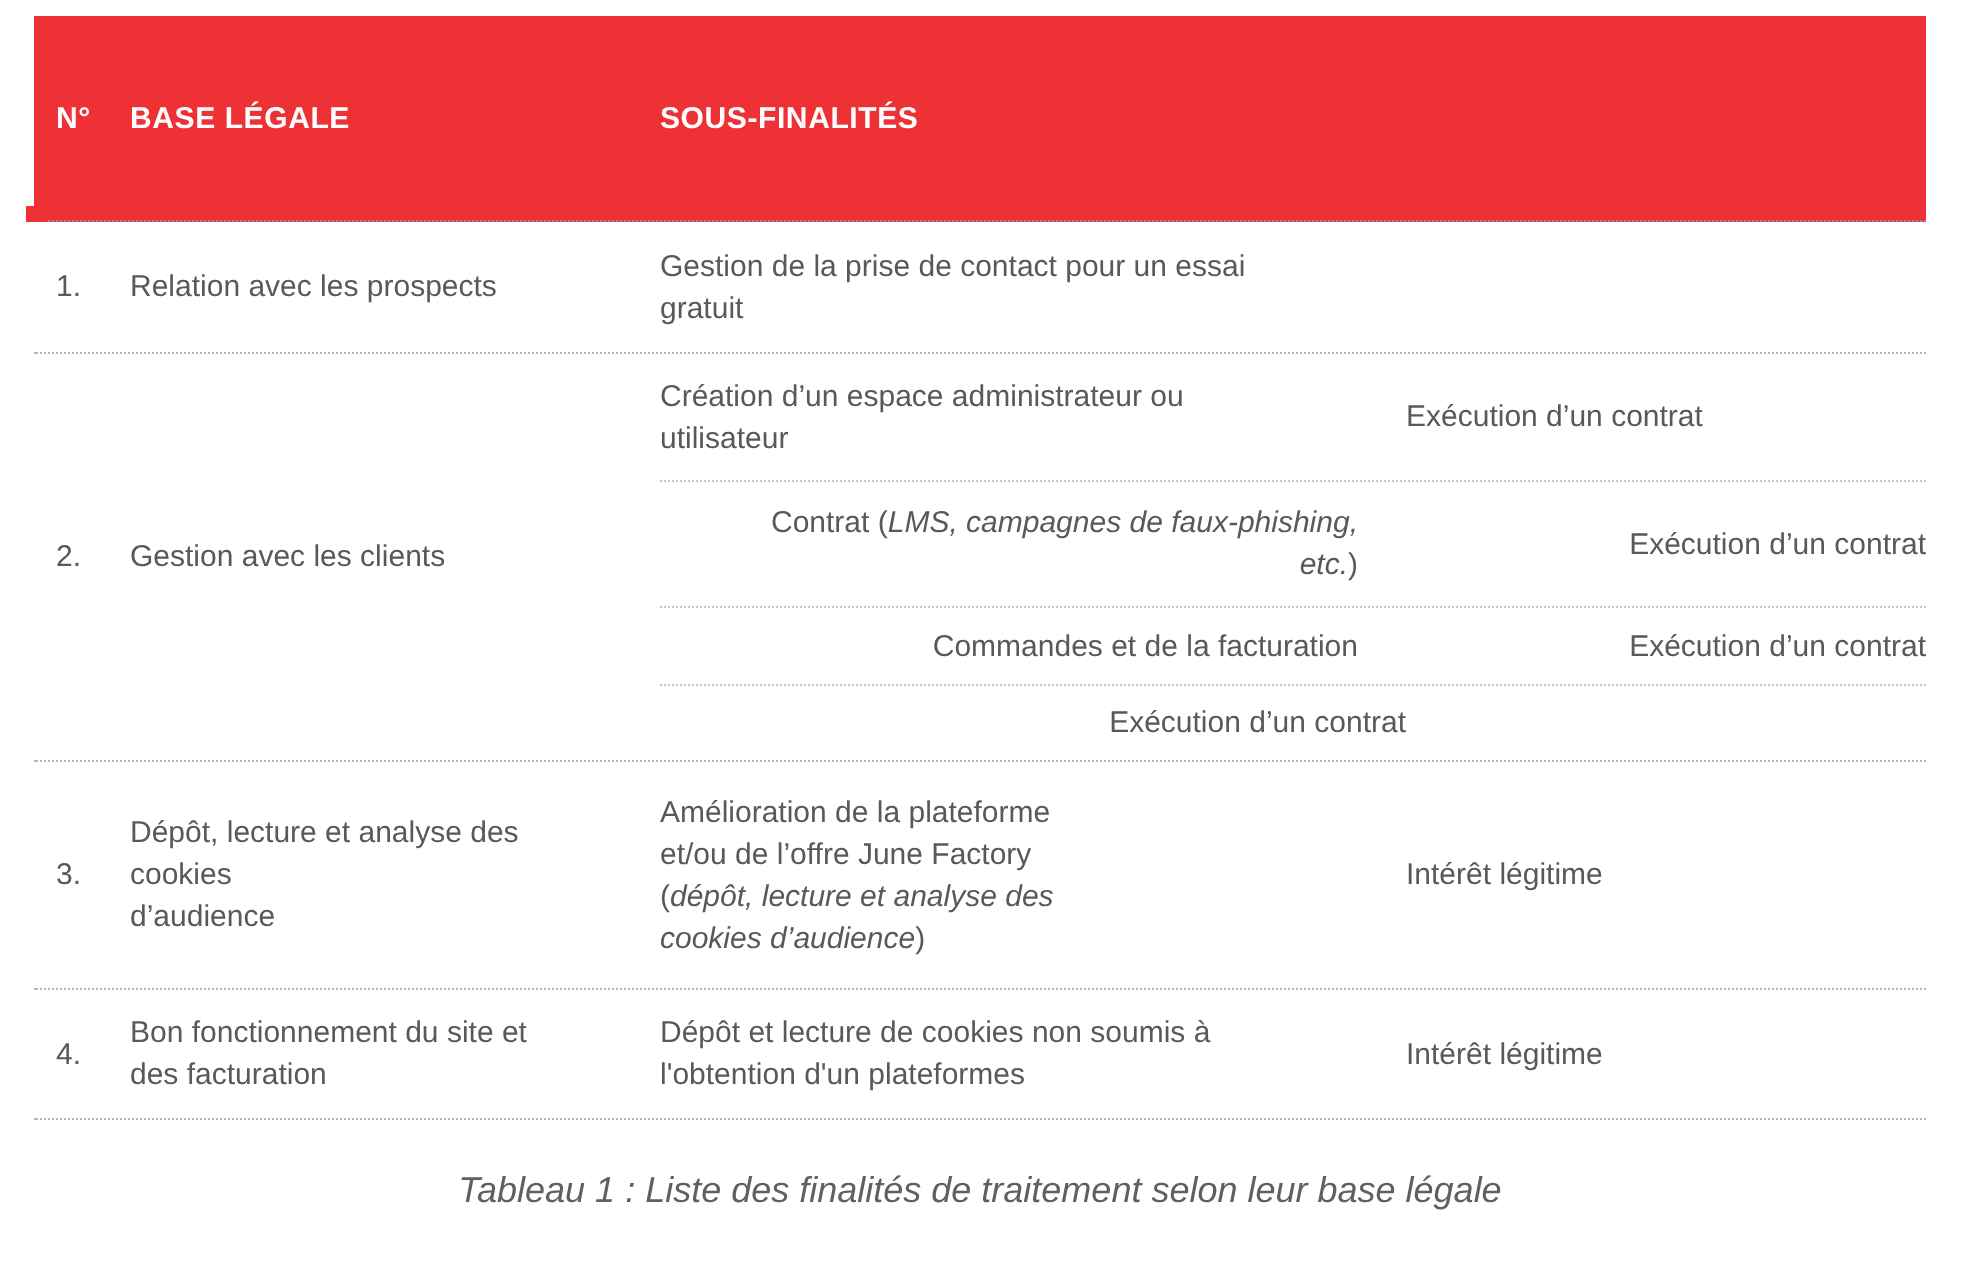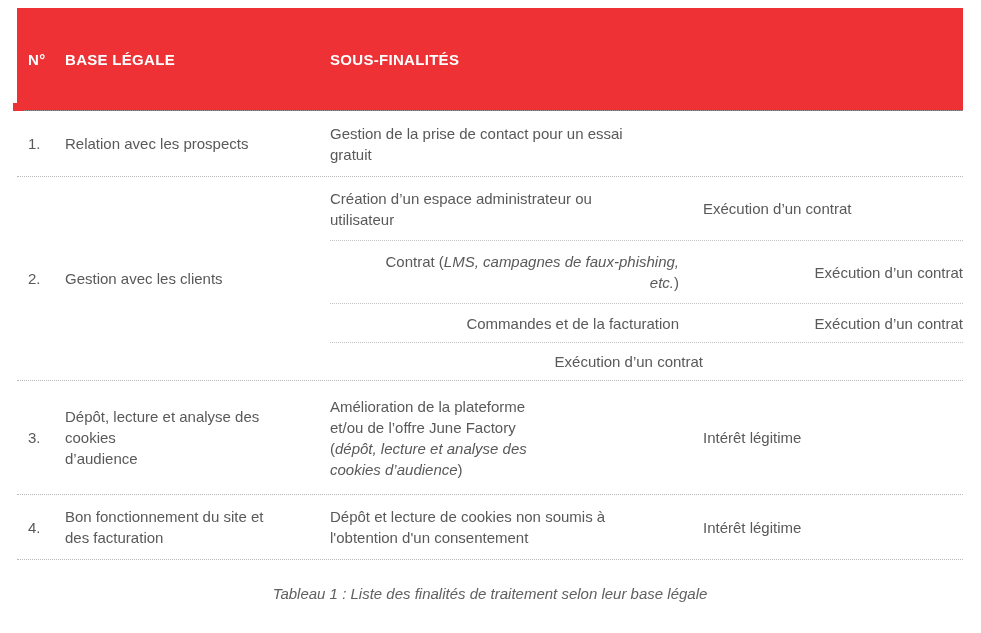--- a/index.html
+++ b/index.html
@@ -71,21 +71,21 @@
   .sub-b { height: 63px; }
   .sub-c { height: 39px; }
   .sub-d { height: 38px; }
   .it { font-style: italic; }
   
   .caption {
     position: absolute;
     left: 17px; top: 585px;
     width: 946px;
     text-align: center;
-    font-size: 15px;
+    font-size: 18px;
     font-style: italic;
     color: #606060;
   }
 </style>
 </head>
 <body style="color: rgb(89, 89, 89);">
 
 <div class="doc-table">
 
   <div class="thead">
@@ -169,21 +169,21 @@
   </div>
 
   <div class="trow r4">
     <div class="cell num">4.</div>
     <div class="cell pad-r">
       <span class="cell-text">Bon fonctionnement du site et
 des facturation</span>
     </div>
     <div class="cell pad-r">
       <span class="cell-text">Dépôt et lecture de cookies non soumis à
-l'obtention d'un consentement</span>
+l'obtention d'un plateformes</span>
     </div>
     <div class="cell">
       <span class="cell-text">Intérêt légitime</span>
     </div>
   </div>
 
 </div>
 
 <div class="caption">Tableau 1 : Liste des finalités de traitement selon leur base légale</div>
 

